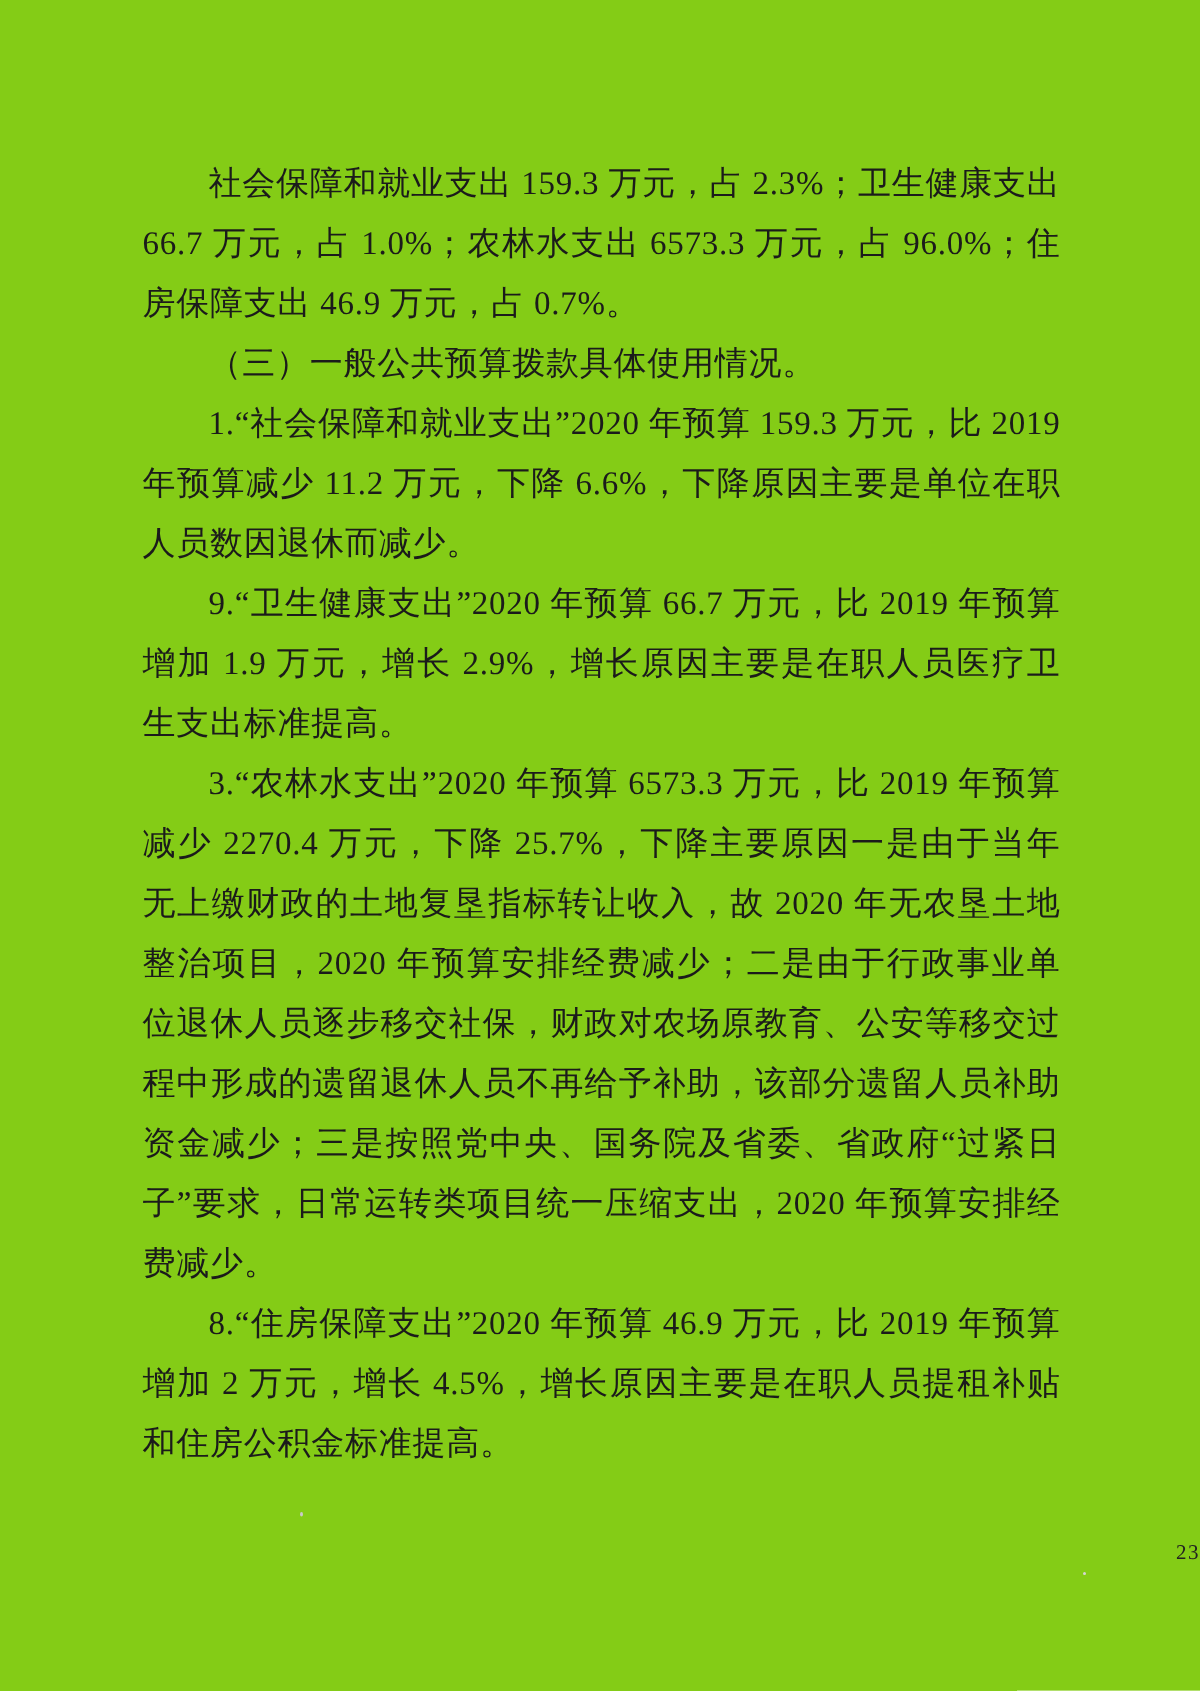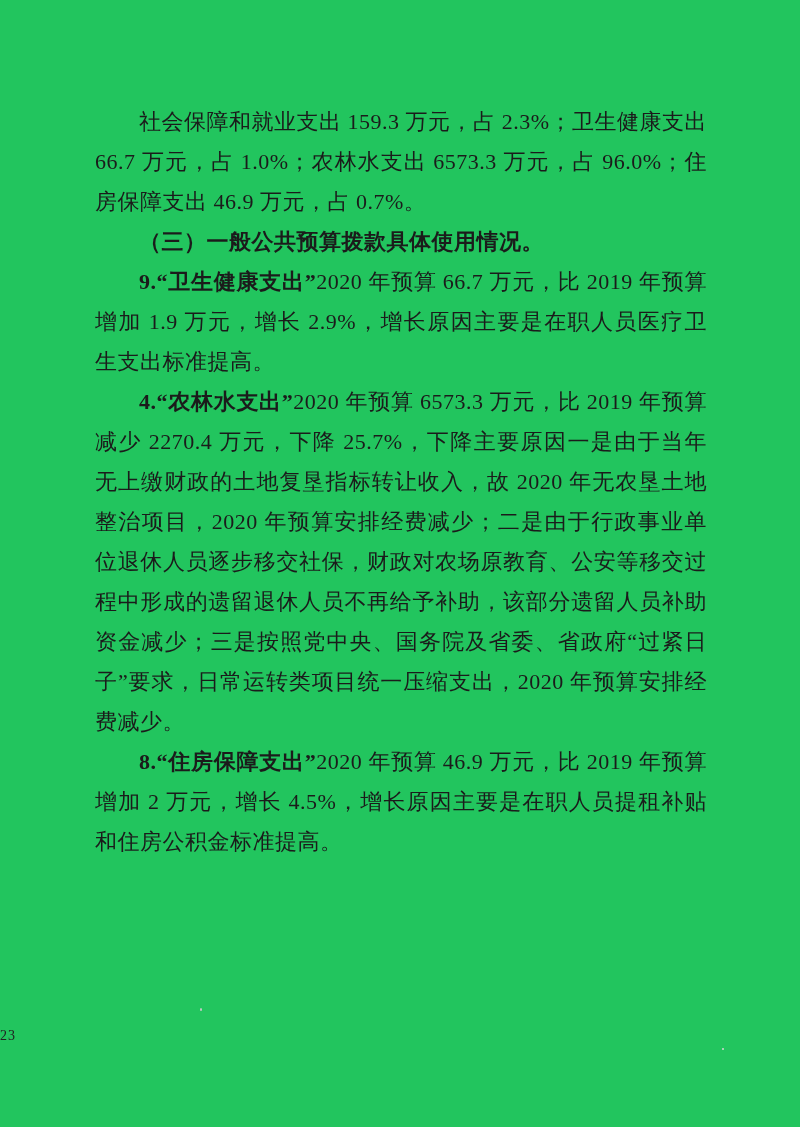--- a/index.html
+++ b/index.html
@@ -11,47 +11,47 @@
     width: 800px;
     height: 1127px;
     position: relative;
     overflow: hidden;
     font-family: "Liberation Serif", "DejaVu Serif", serif;
     color: #1b1b1b;
   }
   .page {
     position: absolute;
     inset: 0;
-    background: #22c55e;
+    background: #84cc16;
   }
   .content {
     position: absolute;
     left: 95px;
     top: 102px;
     width: 612px;
     font-size: 22px;
     line-height: 40px;
     text-align: justify;
     text-justify: inter-ideograph;
     letter-spacing: 0.5px;
   }
   .content p {
     margin: 0;
     padding: 0;
     text-indent: 2em;
   }
   .bold {
-    font-weight: 700;
+    font-weight: 400;
   }
   .page-number {
     position: absolute;
     top: 1028px;
     left: 0;
     width: 800px;
-    text-align: left;
+    text-align: right;
     font-size: 14px;
     letter-spacing: 1px;
     color: #222222;
   }
   .speck {
     position: absolute;
     border-radius: 50%;
   }
   .speck-1 {
     left: 200px;
@@ -72,24 +72,25 @@
 <body>
 
 <div class="page">
 
   <div class="content">
 
     <p>社会保障和就业支出 159.3 万元，占 2.3%；卫生健康支出 66.7 万元，占 1.0%；农林水支出 6573.3 万元，占 96.0%；住房保障支出 46.9 万元，占 0.7%。</p>
 
     <p class="bold">（三）一般公共预算拨款具体使用情况。</p>
 
+    <p><span class="bold">1.“社会保障和就业支出”</span><span>2020 年预算 159.3 万元，比 2019 年预算减少 11.2 万元，下降 6.6%，下降原因主要是单位在职人员数因退休而减少。</span></p>
 
     <p><span class="bold">9.“卫生健康支出”</span><span>2020 年预算 66.7 万元，比 2019 年预算增加 1.9 万元，增长 2.9%，增长原因主要是在职人员医疗卫生支出标准提高。</span></p>
 
-    <p><span class="bold">4.“农林水支出”</span><span>2020 年预算 6573.3 万元，比 2019 年预算减少 2270.4 万元，下降 25.7%，下降主要原因一是由于当年无上缴财政的土地复垦指标转让收入，故 2020 年无农垦土地整治项目，2020 年预算安排经费减少；二是由于行政事业单位退休人员逐步移交社保，财政对农场原教育、公安等移交过程中形成的遗留退休人员不再给予补助，该部分遗留人员补助资金减少；三是按照党中央、国务院及省委、省政府“过紧日子”要求，日常运转类项目统一压缩支出，2020 年预算安排经费减少。</span></p>
+    <p><span class="bold">3.“农林水支出”</span><span>2020 年预算 6573.3 万元，比 2019 年预算减少 2270.4 万元，下降 25.7%，下降主要原因一是由于当年无上缴财政的土地复垦指标转让收入，故 2020 年无农垦土地整治项目，2020 年预算安排经费减少；二是由于行政事业单位退休人员逐步移交社保，财政对农场原教育、公安等移交过程中形成的遗留退休人员不再给予补助，该部分遗留人员补助资金减少；三是按照党中央、国务院及省委、省政府“过紧日子”要求，日常运转类项目统一压缩支出，2020 年预算安排经费减少。</span></p>
 
     <p><span class="bold">8.“住房保障支出”</span><span>2020 年预算 46.9 万元，比 2019 年预算增加 2 万元，增长 4.5%，增长原因主要是在职人员提租补贴和住房公积金标准提高。</span></p>
 
   </div>
 
   <div class="page-number">23</div>
 
   <div class="speck speck-1"></div>
   <div class="speck speck-2"></div>
 

